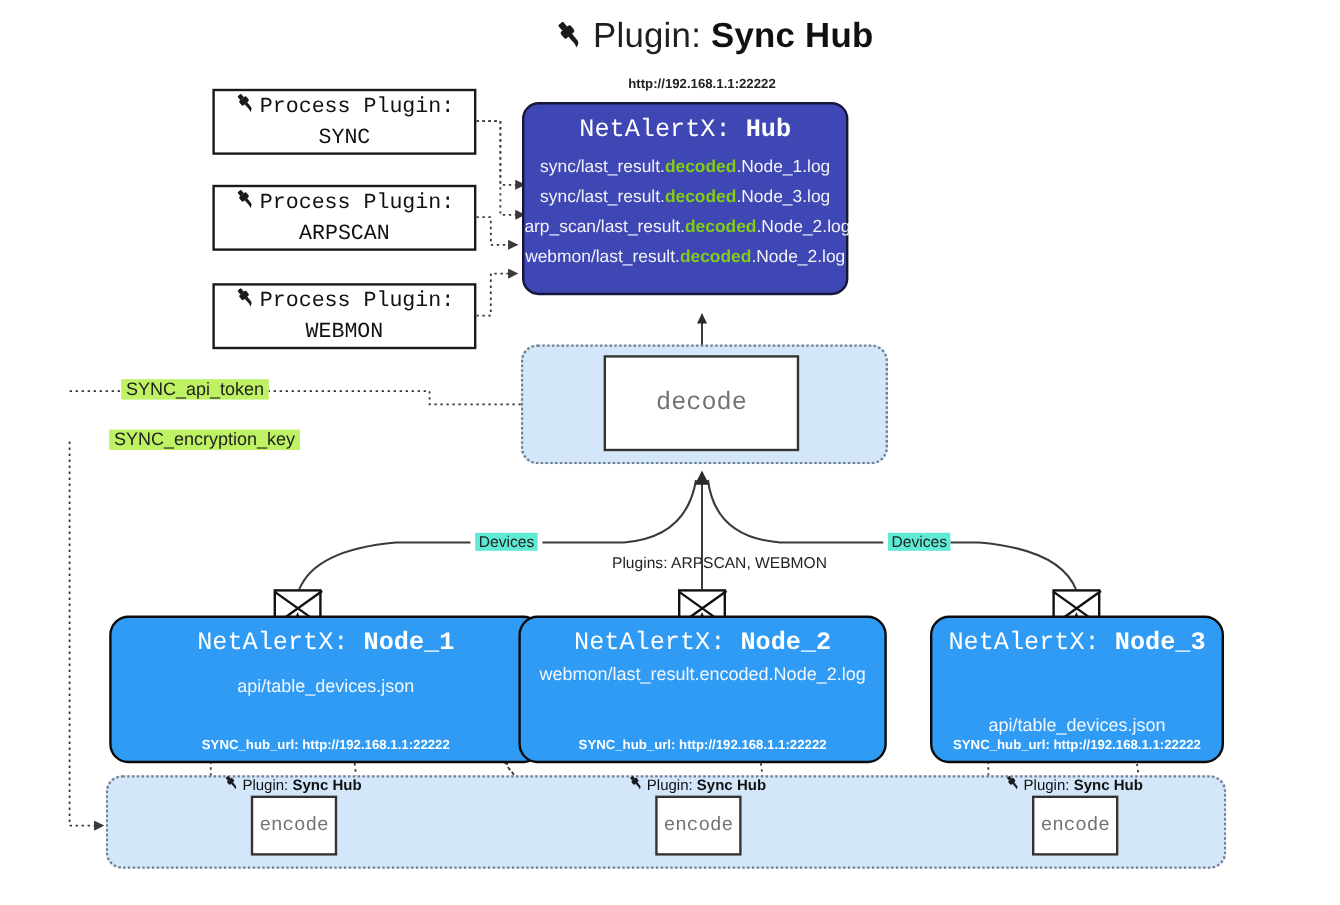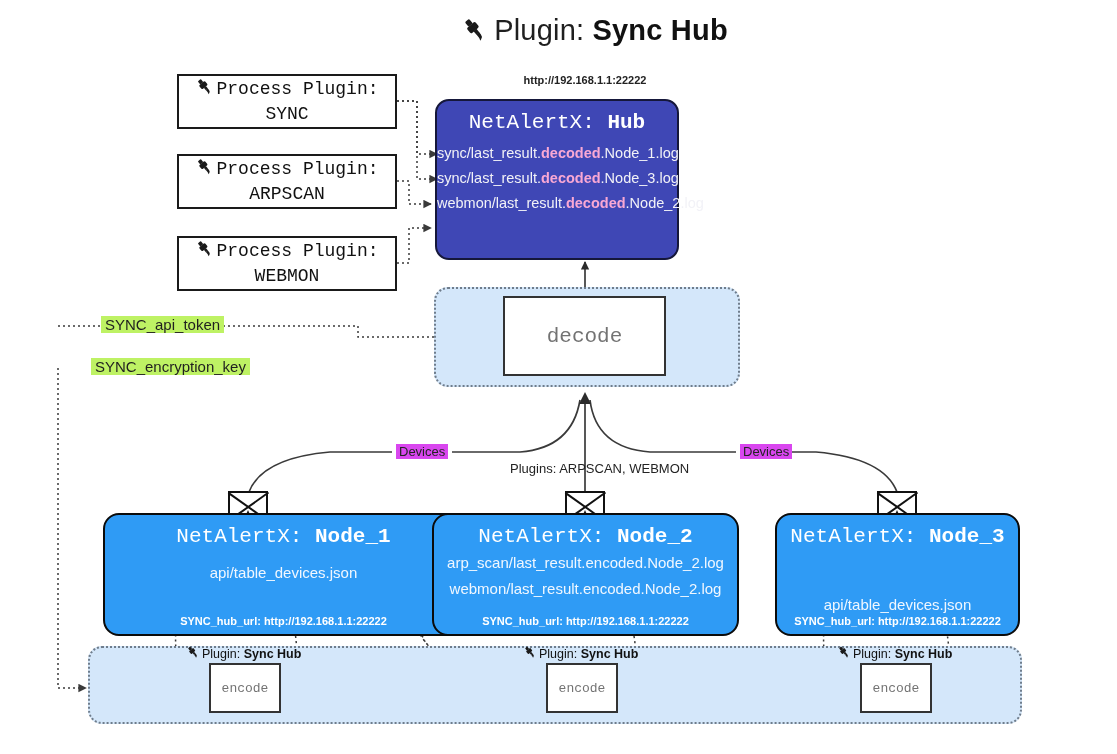--- a/index.html
+++ b/index.html
@@ -29,34 +29,34 @@
   .hub-url{position:absolute;font-size:11px;font-weight:600;color:#222;
            white-space:nowrap;text-align:center;}
   .hub{position:absolute;background:#3f47b5;border:2px solid #15173a;
        border-radius:14px;box-sizing:border-box;color:#fff;
        display:flex;flex-direction:column;align-items:center;padding-top:10px;}
   .hub .hub-title{font-family:"Liberation Mono",monospace;font-size:21px;
        white-space:nowrap;margin-bottom:7px;}
   .hub .hub-title b{font-weight:700;}
   .hub .logline{font-size:14.5px;line-height:1.72;white-space:nowrap;
        color:#f2f2f7;width:100%;text-align:center;}
-  .hub .logline b{font-weight:700;color:#f9a8d4;}
+  .hub .logline b{font-weight:700;color:#84cc16;}
 
   
   .lbcontainer{position:absolute;background:#d4e7fa;
       border:2px dotted #6f7d8c;border-radius:14px;box-sizing:border-box;}
   .lbcontainer.flat{border-radius:14px;}
 
   
   .wbox{position:absolute;background:#fff;border:2px solid #333;
         box-sizing:border-box;display:flex;align-items:center;
         justify-content:center;font-family:"Liberation Mono",monospace;
         color:#737373;}
   .wbox.decode{font-size:21px;}
-  .wbox.encode{font-size:13px;text-align:center;}
+  .wbox.encode{font-size:16px;text-align:center;}
 
   
   .node{position:absolute;background:#2f9bf5;border:2px solid #0b0b0b;
         border-radius:16px;box-sizing:border-box;color:#fff;
         display:flex;flex-direction:column;align-items:center;padding-top:10px;}
   .node .n-title{font-family:"Liberation Mono",monospace;font-size:21px;
         white-space:nowrap;margin-bottom:2px;}
   .node .n-title b{font-weight:700;}
   .node .n-line{font-size:15px;line-height:1.75;white-space:nowrap;color:#f0f7ff;}
   .node .n-foot{position:absolute;bottom:7px;left:0;width:100%;text-align:center;
@@ -66,21 +66,21 @@
   .envelope{position:absolute;width:40px;height:29px;background:#fff;
         border:2px solid #111;box-sizing:border-box;}
   .envelope:before,.envelope:after{content:"";position:absolute;
         left:-1px;top:-1px;width:41.5px;height:1.6px;background:#111;
         transform-origin:0 0;}
   .envelope:before{transform:rotate(35.5deg);}
   .envelope:after{left:auto;right:-1px;transform-origin:100% 0;transform:rotate(-35.5deg);}
 
   
   .elabel{position:absolute;font-size:13px;color:#232323;white-space:nowrap;
-          background:#d946ef;padding:0 3px;}
+          background:#5eead4;padding:0 3px;}
   .elabel.nobg{background:transparent;}
   .keylabel{position:absolute;font-size:15px;color:#1f1f1f;white-space:nowrap;
           background:#bef264;padding:0 4px;}
   .pluglabel{position:absolute;font-size:12.5px;color:#111;white-space:nowrap;
           display:flex;align-items:center;}
   .pluglabel .plug{margin-right:2px;display:inline-block;vertical-align:-2px;}
   .pluglabel b{font-weight:700;}
 </style>
 </head>
 <body>
@@ -200,31 +200,34 @@
           <rect x="10.3" y="12.6" width="3.4" height="4.2" fill="#1a1a1a"></rect>
           <path d="M10.4 16.6 h3.2 v2.4 q0 2.6 -2.6 3.4 l-1.4 .5 .6 -1.9 q.2 -.8 .2 -1.6 z" fill="#1a1a1a"></path>
         </g>
           </svg>
       </span>
       <span>Process Plugin:</span>
     </div>
     <div class="l2">WEBMON</div>
   </div>
 
-  <div class="hub-url" style="left:440px;top:74px;width:290px;">http://192.168.1.1:22222</div>
-
-  <div class="hub" style="left:435px;top:99px;width:244px;height:161px;">
+  <div class="hub-url" style="left:440px;top:64px;width:290px;">http://192.168.1.1:22222</div>
+
+  <div class="hub" style="left:435px;top:85px;width:272px;height:161px;">
     <div class="hub-title">
       <span>NetAlertX:</span> <b>Hub</b>
     </div>
     <div class="logline">
       <span>sync/last_result.</span><b>decoded</b><span>.Node_1.log</span>
     </div>
     <div class="logline">
       <span>sync/last_result.</span><b>decoded</b><span>.Node_3.log</span>
+    </div>
+    <div class="logline">
+      <span>arp_scan/last_result.</span><b>decoded</b><span>.Node_2.log</span>
     </div>
     <div class="logline">
       <span>webmon/last_result.</span><b>decoded</b><span>.Node_2.log</span>
     </div>
   </div>
 
   <div class="lbcontainer" style="left:434px;top:287px;width:306px;height:100px;"></div>
   <div class="wbox decode" style="left:503px;top:296px;width:163px;height:80px;">
     <span>decode</span>
   </div>
@@ -238,33 +241,32 @@
 
   <div class="envelope" style="left:228px;top:491px;"></div>
   <div class="envelope" style="left:565px;top:491px;"></div>
   <div class="envelope" style="left:877px;top:491px;"></div>
   <svg class="edges" viewBox="0 0 1117 754">
     <path d="M242,524 L248,510 L254,524 z" fill="#1a1a1a"></path>
     <path d="M579,524 L585,510 L591,524 z" fill="#1a1a1a"></path>
     <path d="M891,524 L897,510 L903,524 z" fill="#1a1a1a"></path>
   </svg>
 
-  <div class="node" style="left:103px;top:513px;width:361px;height:123px;">
+  <div class="node" style="left:91px;top:513px;width:361px;height:123px;">
     <div class="n-title">
       <span>NetAlertX:</span> <b>Node_1</b>
     </div>
     <div class="n-line" style="margin-top:10px;">api/table_devices.json</div>
     <div class="n-foot">SYNC_hub_url: http://192.168.1.1:22222</div>
   </div>
 
   <div class="node" style="left:432px;top:513px;width:307px;height:123px;align-items:center;">
     <div class="n-title">
       <span>NetAlertX:</span> <b>Node_2</b>
     </div>
-    <div class="n-line">arp_scan/last_result.encoded.Node_2.log</div>
     <div class="n-line">webmon/last_result.encoded.Node_2.log</div>
     <div class="n-foot">SYNC_hub_url: http://192.168.1.1:22222</div>
   </div>
 
   <div class="node" style="left:775px;top:513px;width:245px;height:123px;gap:32px;">
     <div class="n-title">
       <span>NetAlertX:</span> <b>Node_3</b>
     </div>
     <div class="n-line" style="margin-top:10px;">api/table_devices.json</div>
     <div class="n-foot">SYNC_hub_url: http://192.168.1.1:22222</div>

